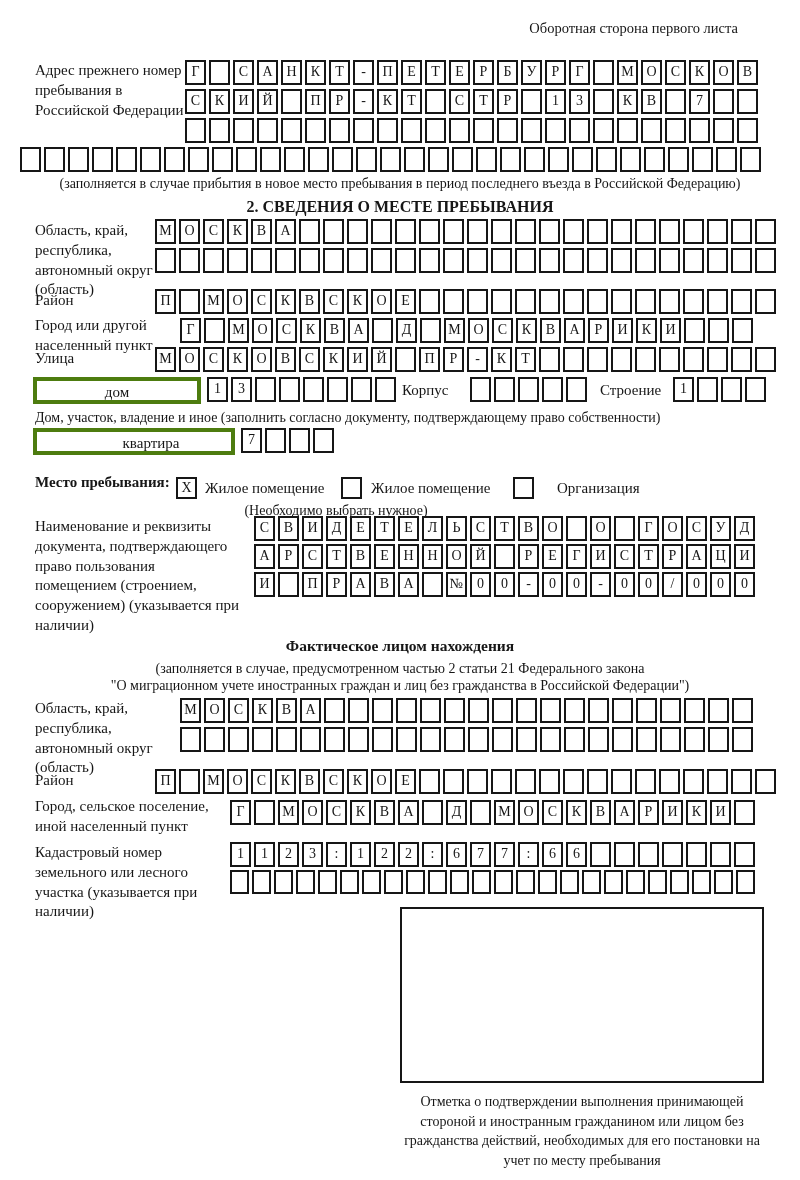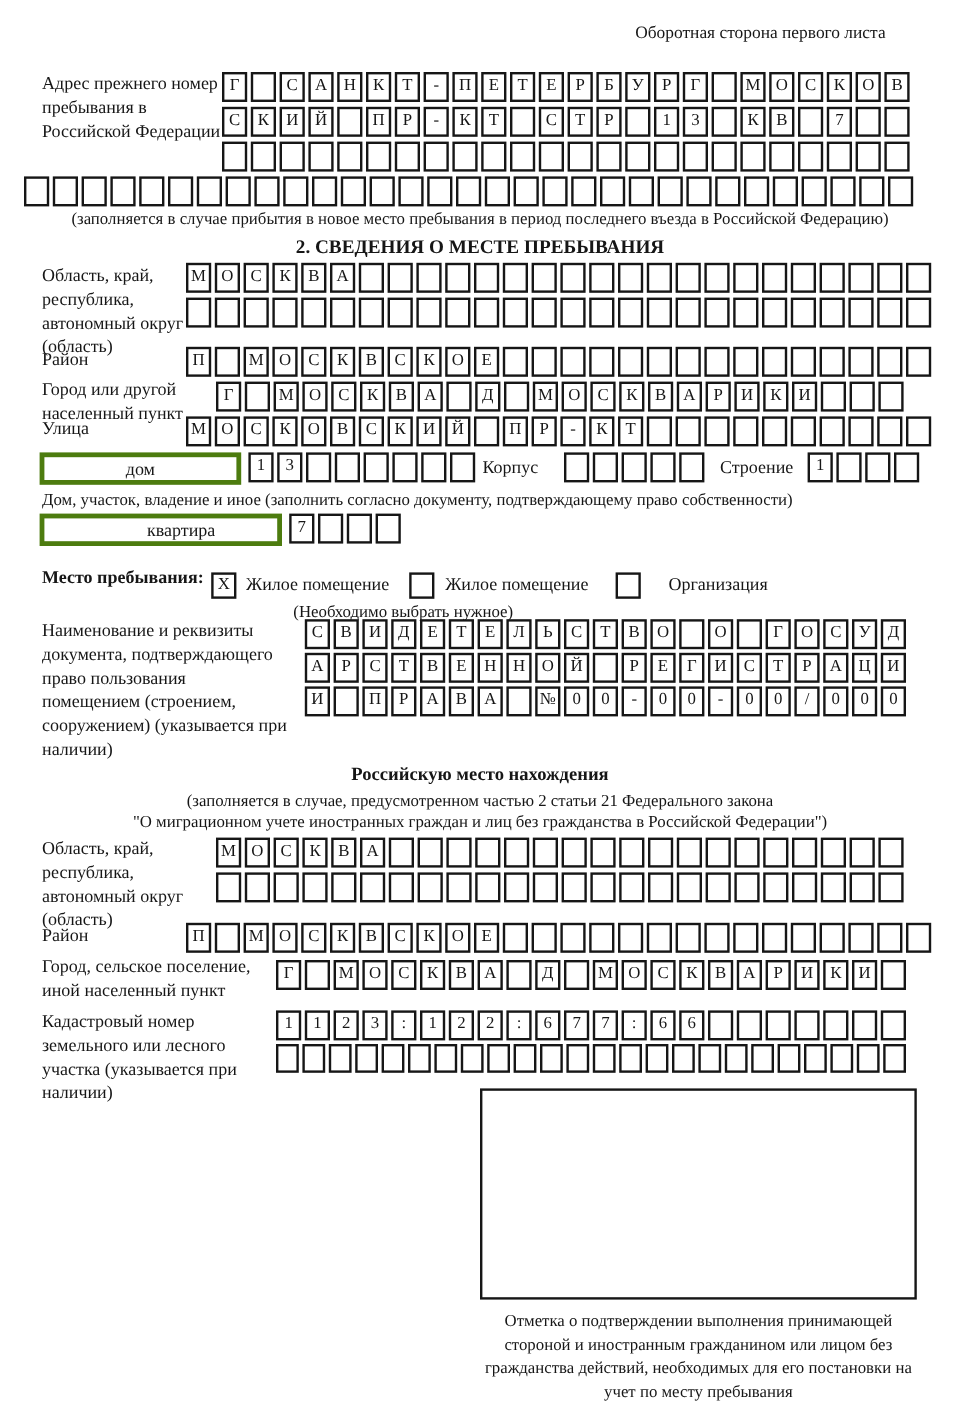--- a/index.html
+++ b/index.html
@@ -72,21 +72,21 @@
   <div class="abs lbl" style="left:371px;top:479px;">Жилое помещение</div>
   <span class="abs chk" style="left:513px;top:477px;"></span>
   <div class="abs lbl" style="left:557px;top:479px;">Организация</div>
   <div class="abs lbl" style="left:35px;top:517px;width:205px;">Наименование и реквизиты документа, подтверждающего право пользования помещением (строением, сооружением) (указывается при наличии)</div>
 
   <div class="abs note center" style="left:136px;top:503px;width:400px;">(Необходимо выбрать нужное)</div>
   <div class="abs cellrow" style="left:254px;top:516px;"><span class="cell">С</span><span class="cell">В</span><span class="cell">И</span><span class="cell">Д</span><span class="cell">Е</span><span class="cell">Т</span><span class="cell">Е</span><span class="cell">Л</span><span class="cell">Ь</span><span class="cell">С</span><span class="cell">Т</span><span class="cell">В</span><span class="cell">О</span><span class="cell"></span><span class="cell">О</span><span class="cell"></span><span class="cell">Г</span><span class="cell">О</span><span class="cell">С</span><span class="cell">У</span><span class="cell">Д</span></div>
   <div class="abs cellrow" style="left:254px;top:544px;"><span class="cell">А</span><span class="cell">Р</span><span class="cell">С</span><span class="cell">Т</span><span class="cell">В</span><span class="cell">Е</span><span class="cell">Н</span><span class="cell">Н</span><span class="cell">О</span><span class="cell">Й</span><span class="cell"></span><span class="cell">Р</span><span class="cell">Е</span><span class="cell">Г</span><span class="cell">И</span><span class="cell">С</span><span class="cell">Т</span><span class="cell">Р</span><span class="cell">А</span><span class="cell">Ц</span><span class="cell">И</span></div>
   <div class="abs cellrow" style="left:254px;top:572px;"><span class="cell">И</span><span class="cell"></span><span class="cell">П</span><span class="cell">Р</span><span class="cell">А</span><span class="cell">В</span><span class="cell">А</span><span class="cell"></span><span class="cell">№</span><span class="cell">0</span><span class="cell">0</span><span class="cell">-</span><span class="cell">0</span><span class="cell">0</span><span class="cell">-</span><span class="cell">0</span><span class="cell">0</span><span class="cell">/</span><span class="cell">0</span><span class="cell">0</span><span class="cell">0</span></div>
 
-  <div class="abs center bold" style="left:0;right:0;top:637px;font-size:15.5px;">Российскую место нахождения</div>
+  <div class="abs center bold" style="left:0;right:0;top:637px;font-size:15.5px;">Фактическое лицом нахождения</div>
   <div class="abs note center" style="left:0;right:0;top:661px;">(заполняется в случае, предусмотренном частью 2 статьи 21 Федерального закона</div>
   <div class="abs note center" style="left:0;right:0;top:678px;">"О миграционном учете иностранных граждан и лиц без гражданства в Российской Федерации")</div>
 
   <div class="abs lbl" style="left:35px;top:699px;width:145px;">Область, край, республика, автономный округ (область)</div>
   <div class="abs cellrow" style="left:180px;top:698px;"><span class="cell">М</span><span class="cell">О</span><span class="cell">С</span><span class="cell">К</span><span class="cell">В</span><span class="cell">А</span><span class="cell"></span><span class="cell"></span><span class="cell"></span><span class="cell"></span><span class="cell"></span><span class="cell"></span><span class="cell"></span><span class="cell"></span><span class="cell"></span><span class="cell"></span><span class="cell"></span><span class="cell"></span><span class="cell"></span><span class="cell"></span><span class="cell"></span><span class="cell"></span><span class="cell"></span><span class="cell"></span></div>
   <div class="abs cellrow" style="left:180px;top:727px;"><span class="cell"></span><span class="cell"></span><span class="cell"></span><span class="cell"></span><span class="cell"></span><span class="cell"></span><span class="cell"></span><span class="cell"></span><span class="cell"></span><span class="cell"></span><span class="cell"></span><span class="cell"></span><span class="cell"></span><span class="cell"></span><span class="cell"></span><span class="cell"></span><span class="cell"></span><span class="cell"></span><span class="cell"></span><span class="cell"></span><span class="cell"></span><span class="cell"></span><span class="cell"></span><span class="cell"></span></div>
 
   <div class="abs lbl" style="left:35px;top:771px;">Район</div>
   <div class="abs cellrow" style="left:155px;top:769px;"><span class="cell">П</span><span class="cell"></span><span class="cell">М</span><span class="cell">О</span><span class="cell">С</span><span class="cell">К</span><span class="cell">В</span><span class="cell">С</span><span class="cell">К</span><span class="cell">О</span><span class="cell">Е</span><span class="cell"></span><span class="cell"></span><span class="cell"></span><span class="cell"></span><span class="cell"></span><span class="cell"></span><span class="cell"></span><span class="cell"></span><span class="cell"></span><span class="cell"></span><span class="cell"></span><span class="cell"></span><span class="cell"></span><span class="cell"></span><span class="cell"></span></div>
 

